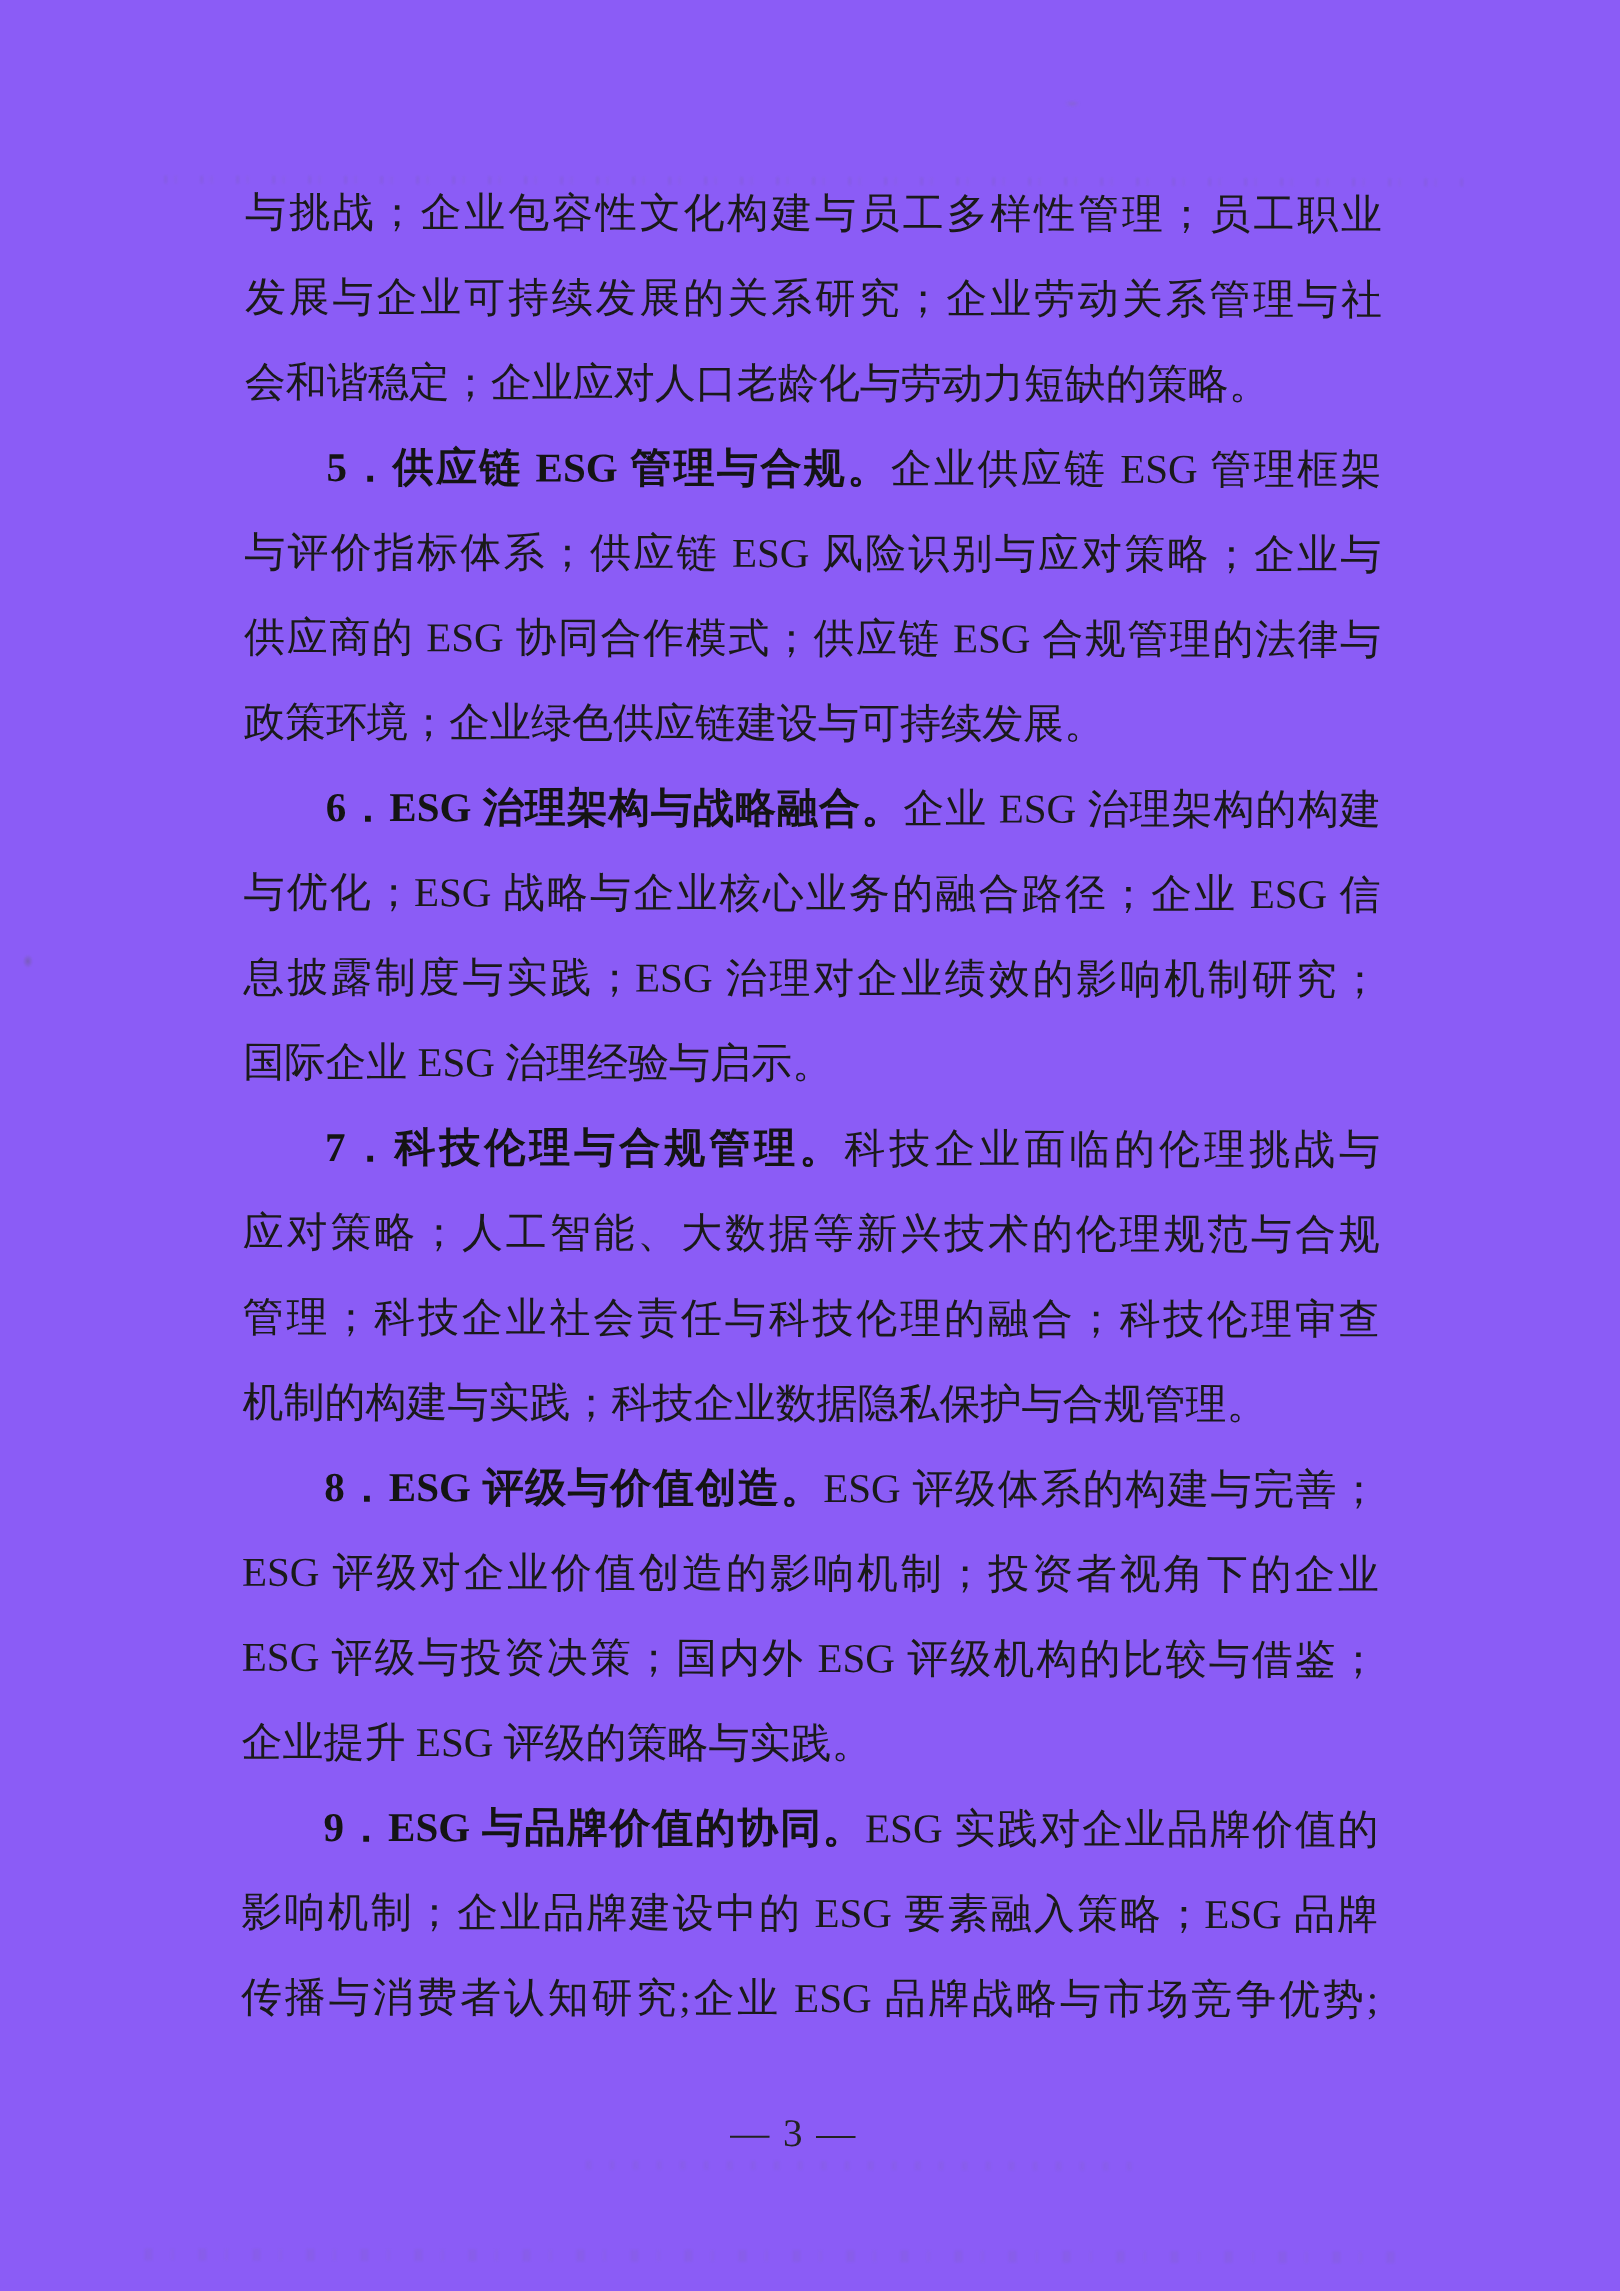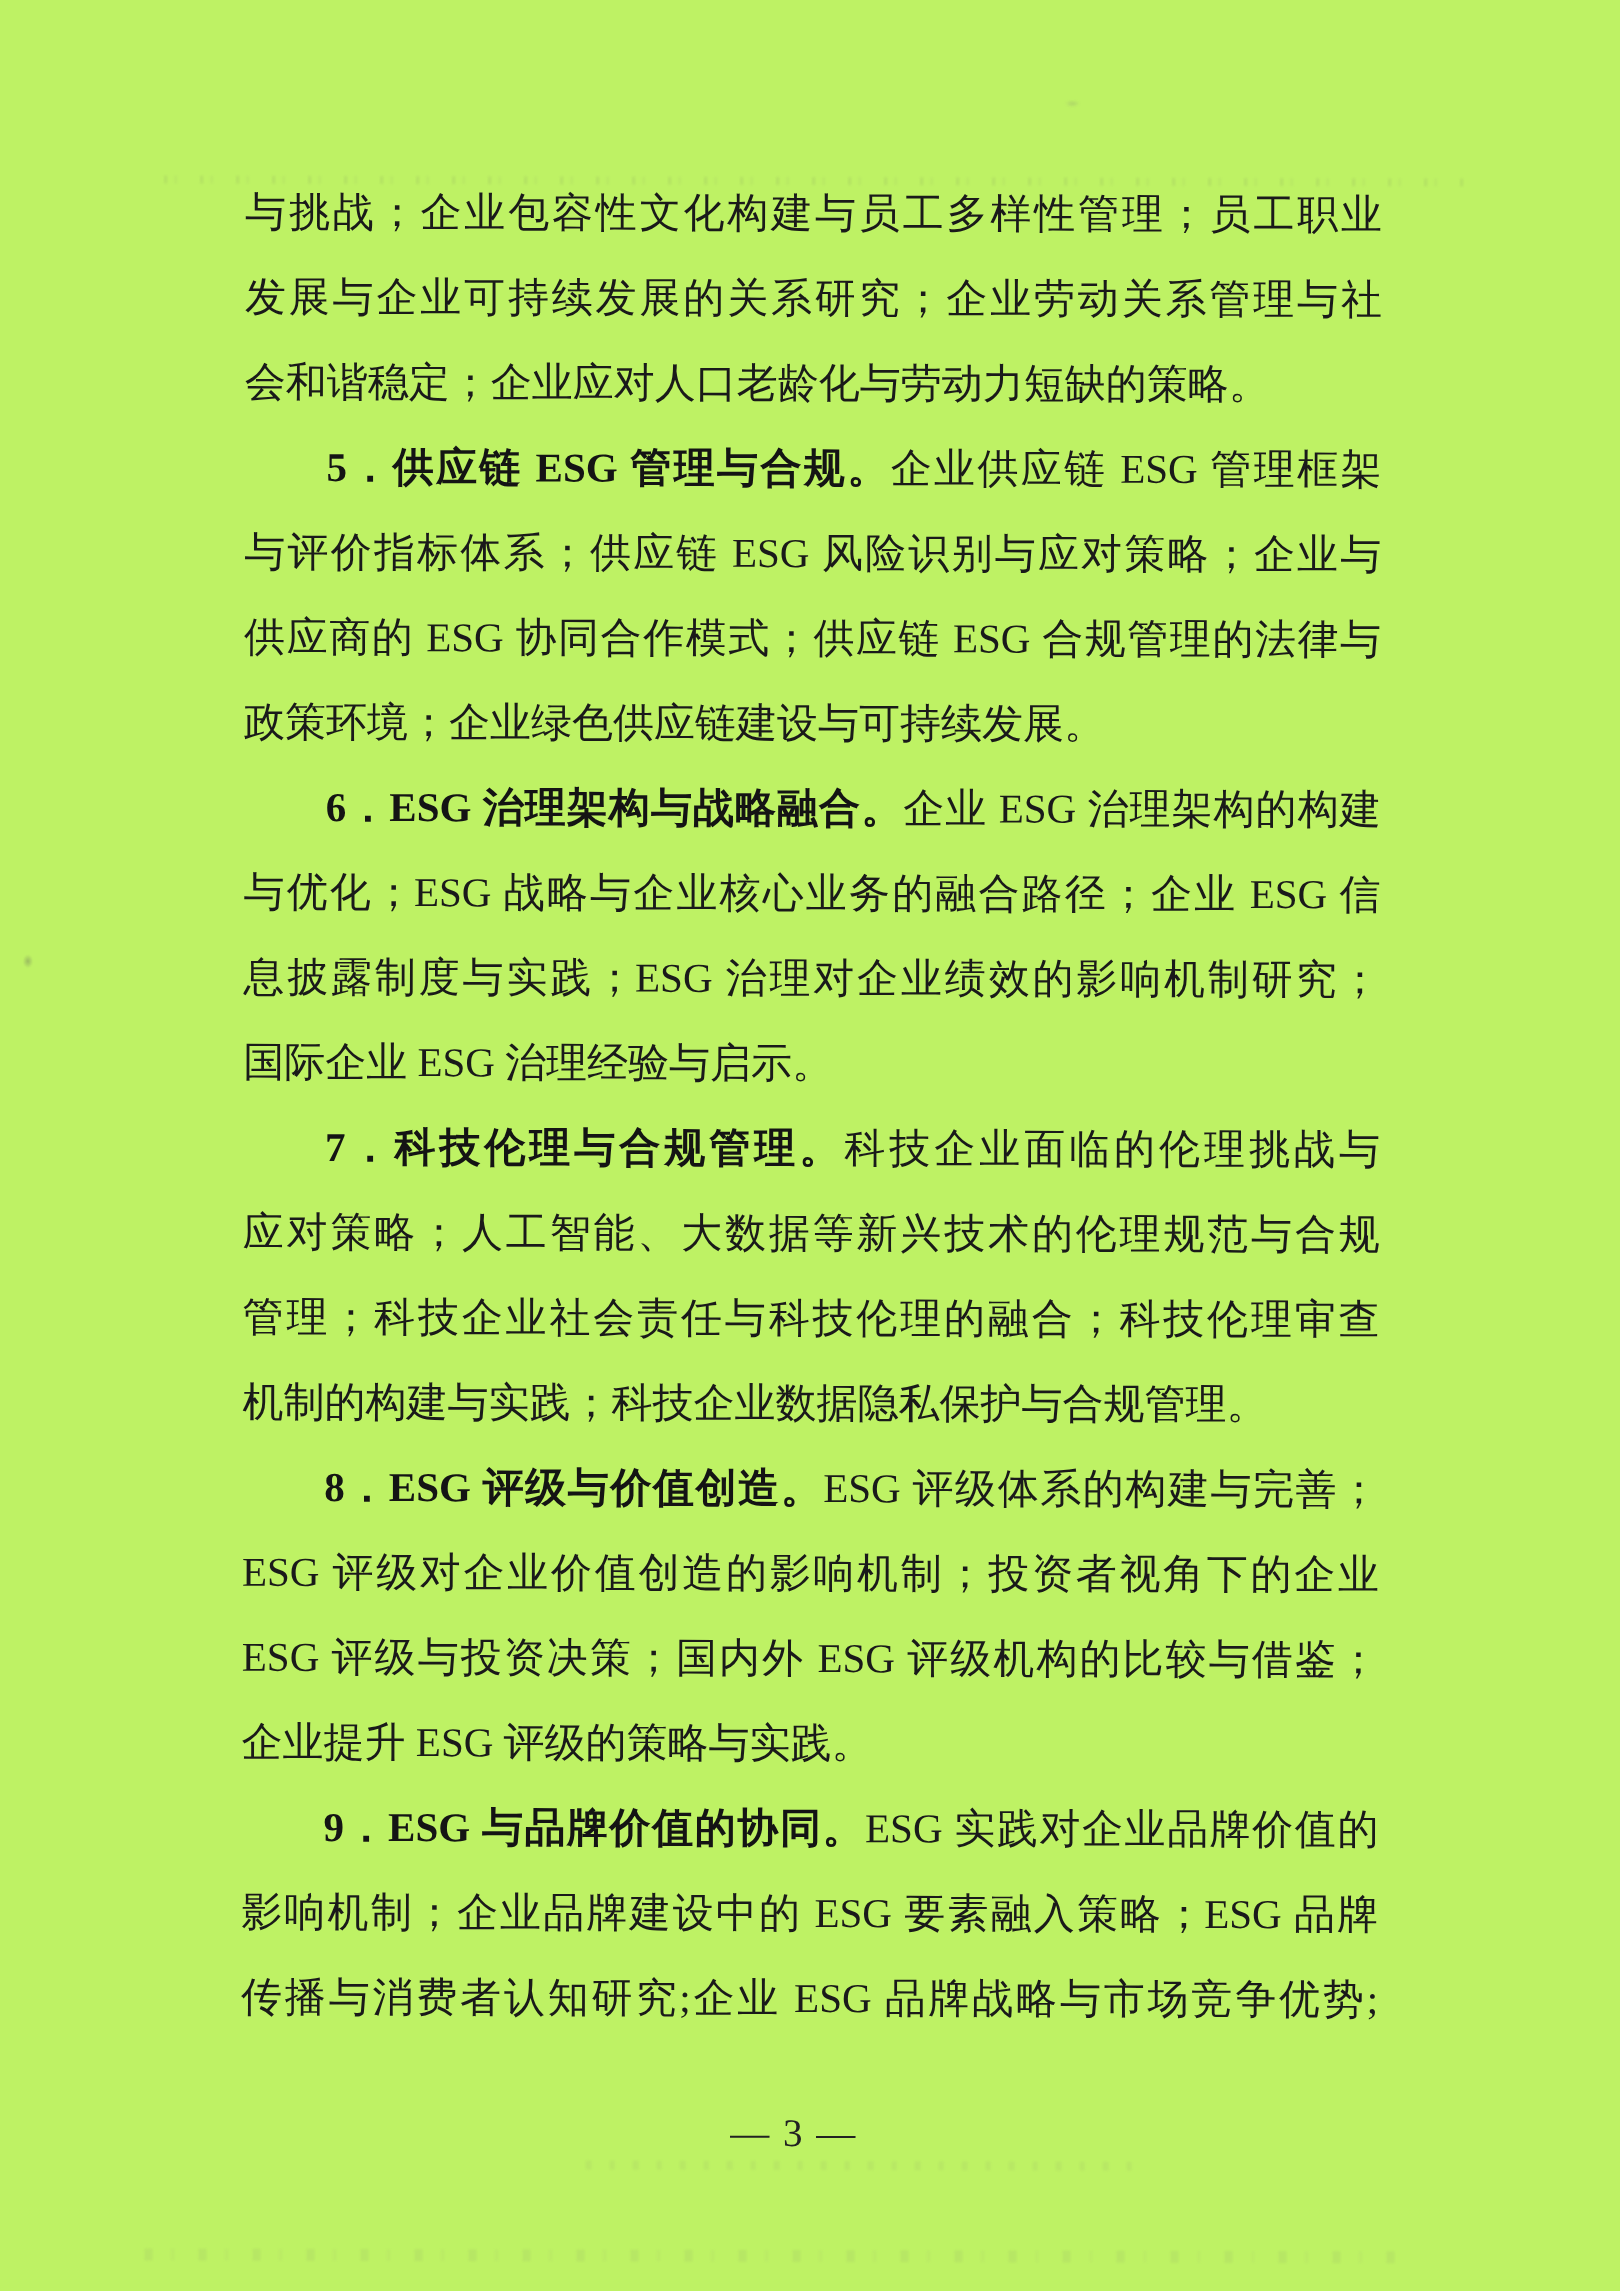--- a/index.html
+++ b/index.html
@@ -1,20 +1,20 @@
 <!DOCTYPE html>
 <html><head>
 <meta charset="utf-8">
 <style>
   html, body { margin: 0; padding: 0; background: #d8d8d6; }
   .page {
     position: relative;
     width: 1620px;
     height: 2292px;
-    background: #bef264;
+    background: #8b5cf6;
     overflow: hidden;
     font-family: "Liberation Serif", "DejaVu Serif", serif;
     color: #1a1a1a;
   }
   .scan {
     position: absolute;
     left: 0; top: 0; right: 0; bottom: 0;
     transform: rotate(0.13deg);
     transform-origin: 810px 1146px;
   }

